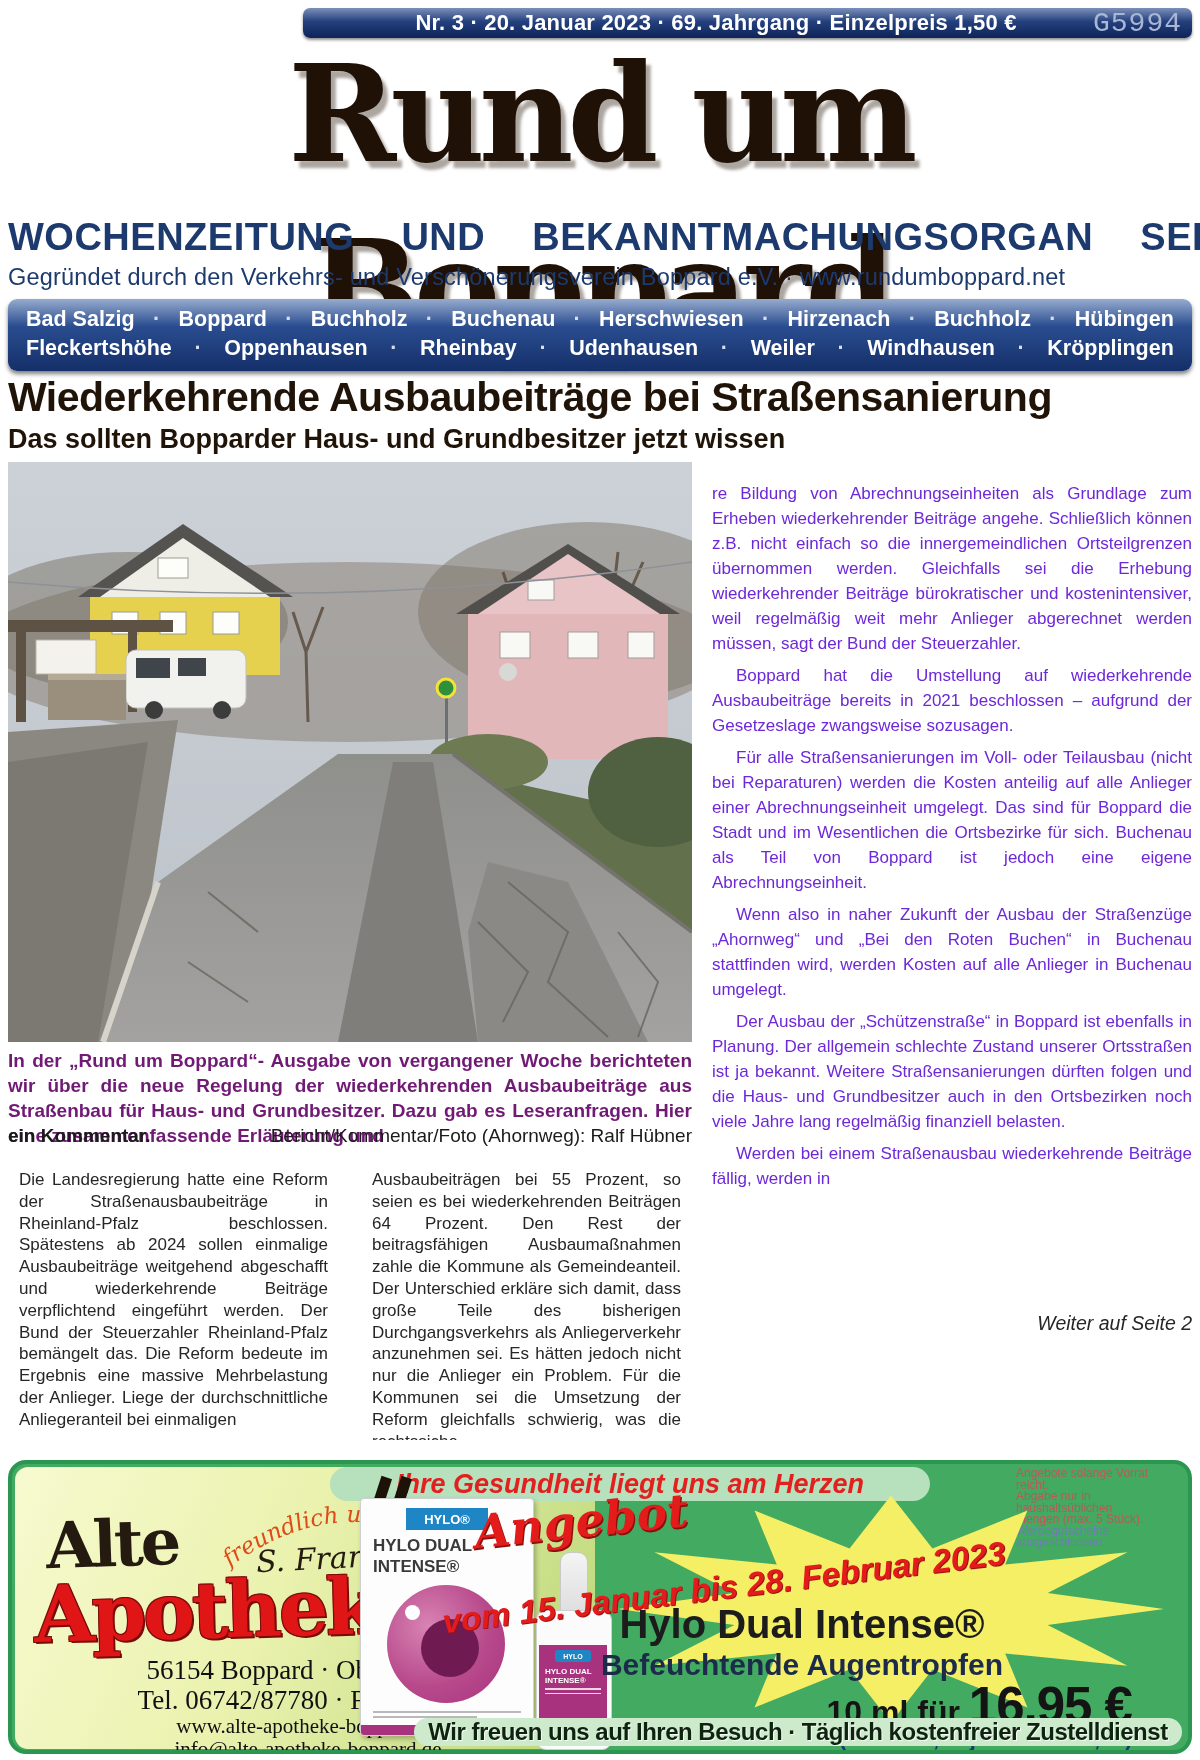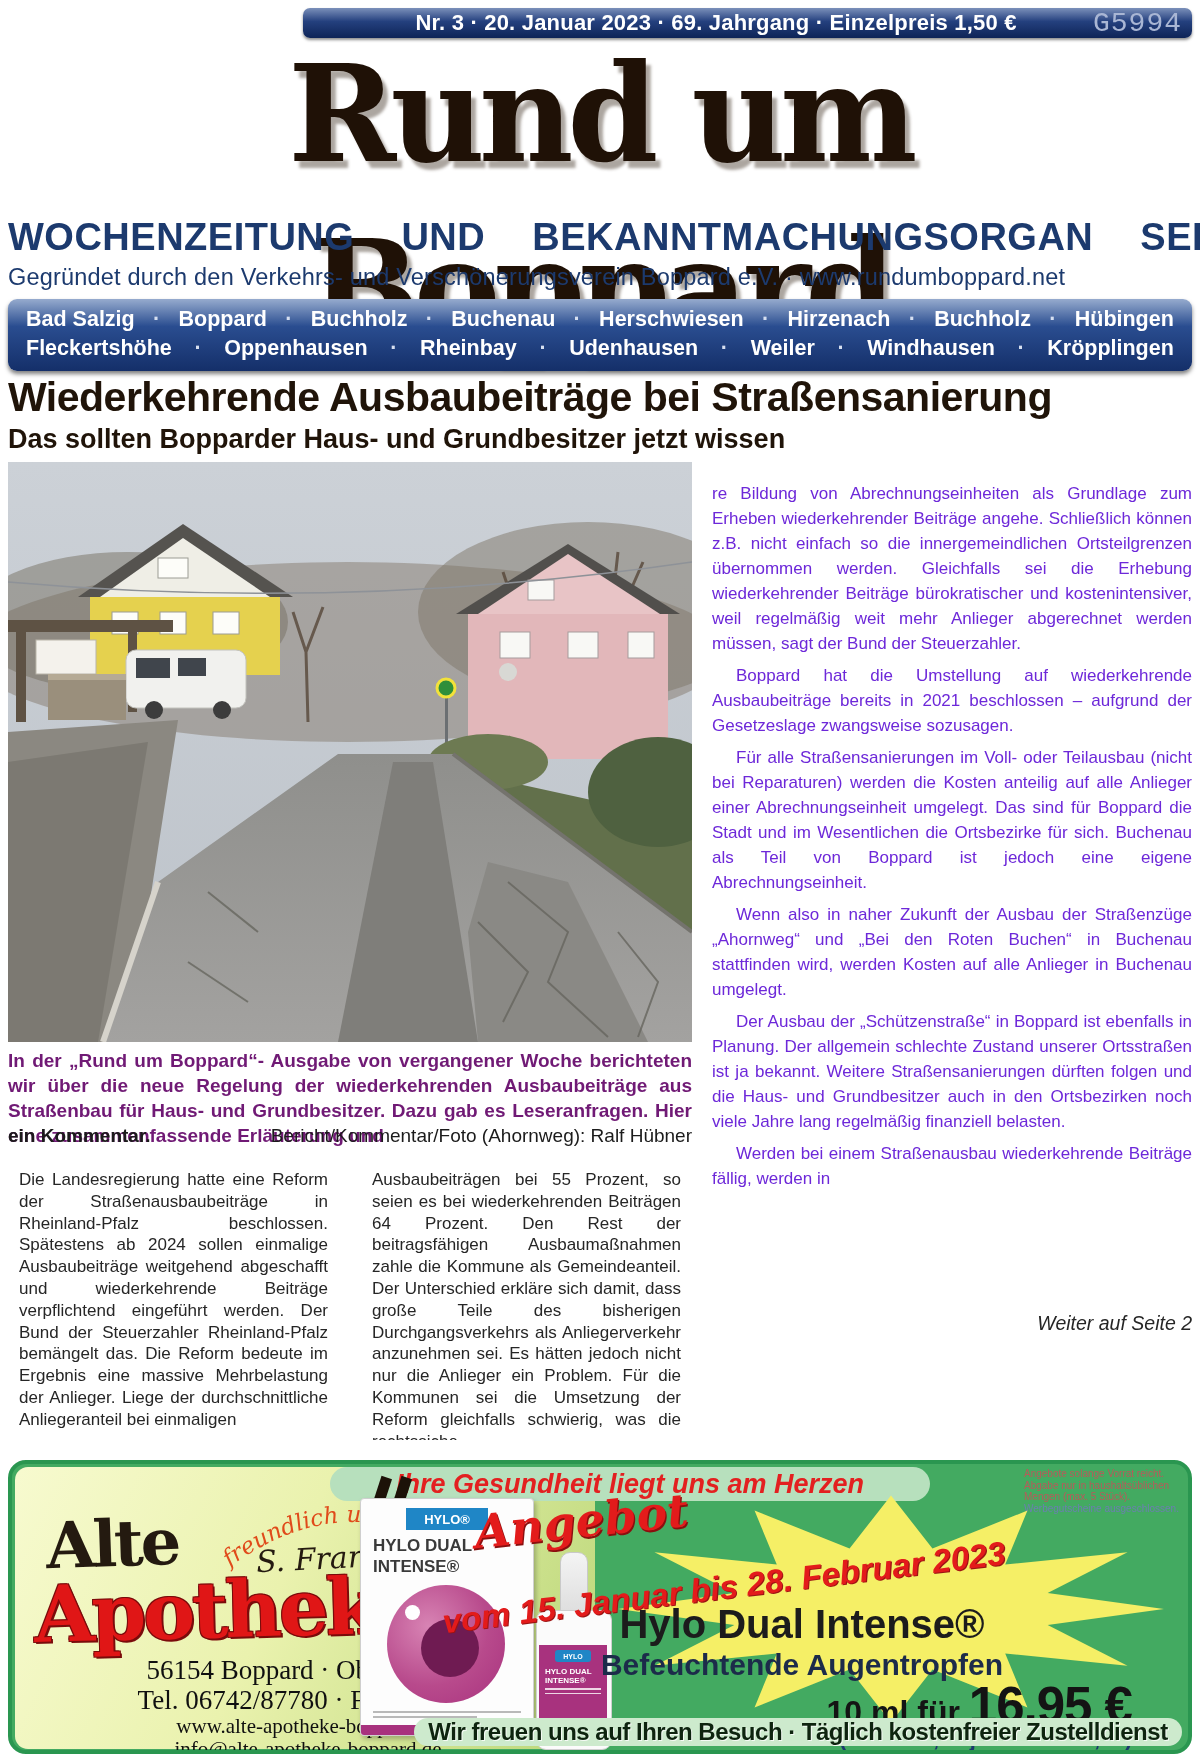--- a/index.html
+++ b/index.html
@@ -57,21 +57,21 @@
 
   .anzeige{position:absolute;left:8px;top:1442px;font-size:14.5px;color:#3d3d3d;margin-top:32px;}
 
   
   .ad{position:absolute;left:8px;top:1460px;width:1184px;height:294px;box-sizing:border-box;border:4px solid #2a9650;
     border-radius:18px;background:#43aa61;overflow:hidden;}
   .ad-left{position:absolute;left:3px;top:3px;width:580px;height:282px;border-radius:13px;
     background:linear-gradient(115deg,#f7facf 0%,#eaf2ae 45%,#b9d677 100%);}
   .ad-strip{position:absolute;left:318px;top:3px;width:600px;height:34px;border-radius:17px;background:#b7e0bd;
     display:flex;align-items:center;justify-content:center;font-style:italic;font-weight:bold;font-size:27px;color:#e32020;}
-  .fineprint{position:absolute;right:6px;top:4px;width:158px;font-size:10px;line-height:11.5px;color:#b85a5a;}
+  .fineprint{position:absolute;right:14px;top:4px;width:158px;font-size:12px;line-height:11.5px;color:#b85a5a;}
   .fineprint div:nth-child(4){color:#6b7fb0;}
 
   
   .logo{position:absolute;left:16px;top:14px;width:560px;}
   .logo-alte{position:absolute;left:18px;top:28px;font-family:"DejaVu Serif",serif;font-weight:bold;font-size:64px;
     color:#241a10;letter-spacing:-3px;transform:rotate(-2deg);}
   .hash{position:absolute;left:330px;top:-4px;width:60px;height:70px;}
   .hash i{position:absolute;width:11px;height:60px;background:#1c1208;transform:rotate(18deg);}
   .hash i:nth-child(1){left:14px;top:2px;}
   .hash i:nth-child(2){left:34px;top:2px;}

